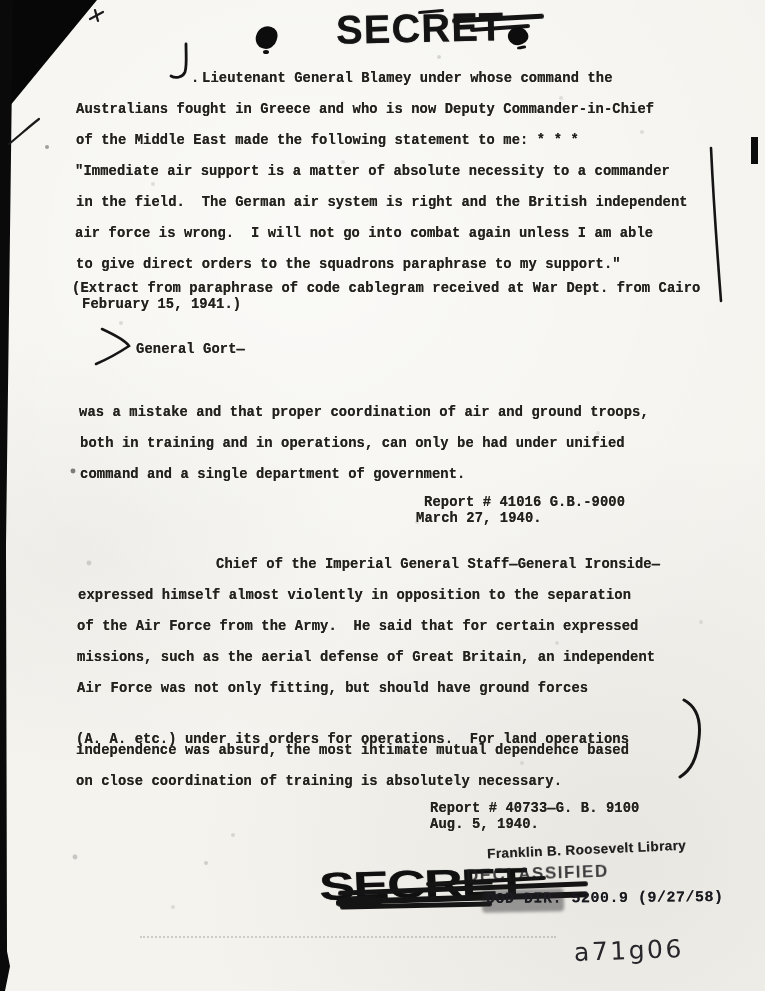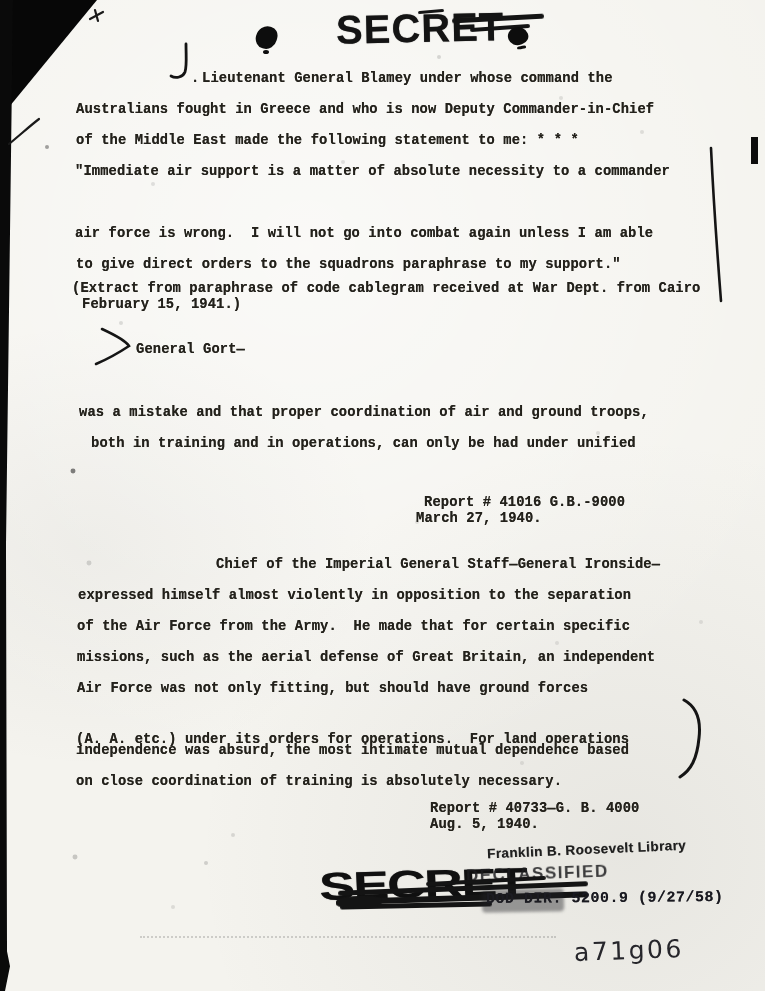--- a/index.html
+++ b/index.html
@@ -137,40 +137,42 @@
     <path d="M 711 148 C 713 190 717 250 721 301" fill="none" stroke="#151515" stroke-width="2.6" stroke-linecap="round"></path>
     <path d="M 102 329 C 115 335 126 341 129 346 C 117 354 103 361 96 364" fill="none" stroke="#151515" stroke-width="2.6" stroke-linecap="round"></path>
     <path d="M 684 700 C 697 707 701 721 699 738 C 697 759 691 770 680 777" fill="none" stroke="#151515" stroke-width="3" stroke-linecap="round"></path>
   </svg>
 
   <span class="tl" style="left:191px;top:71px">.</span>
   <div class="tl" style="left:202px;top:71px">Lieutenant General Blamey under whose command the</div>
   <div class="tl" style="left:76px;top:102px">Australians fought in Greece and who is now Deputy Commander-in-Chief</div>
   <div class="tl" style="left:76px;top:133px">of the Middle East made the following statement to me: * * *</div>
   <div class="tl" style="left:75px;top:164px">"Immediate air support is a matter of absolute necessity to a commander</div>
+  <div class="tl" style="left:76px;top:195px">in the field.  The German air system is right and the British independent</div>
   <div class="tl" style="left:75px;top:226px">air force is wrong.  I will not go into combat again unless I am able</div>
   <div class="tl" style="left:76px;top:257px">to give direct orders to the squadrons paraphrase to my support."</div>
   <div class="tl" style="left:72px;top:281px">(Extract from paraphrase of code cablegram received at War Dept. from Cairo</div>
   <div class="tl" style="left:82px;top:297px">February 15, 1941.)</div>
 
   <div class="tl u" style="left:136px;top:342px">General Gort—</div>
   <div class="tl" style="left:79px;top:405px">was a mistake and that proper coordination of air and ground troops,</div>
-  <div class="tl" style="left:91px;top:436px">both in training and in operations, can only be had under unified</div>
+  <div class="tl" style="left:80px;top:436px">both in training and in operations, can only be had under unified</div>
+  <div class="tl" style="left:80px;top:467px">command and a single department of government.</div>
   <div class="tl" style="left:424px;top:495px">Report # 41016 G.B.-9000</div>
   <div class="tl" style="left:416px;top:511px">March 27, 1940.</div>
 
   <div class="tl" style="left:216px;top:557px">Chief of the Imperial General Staff—General Ironside—</div>
   <div class="tl" style="left:78px;top:588px">expressed himself almost violently in opposition to the separation</div>
-  <div class="tl" style="left:77px;top:619px">of the Air Force from the Army.  He made that for certain specific</div>
+  <div class="tl" style="left:77px;top:619px">of the Air Force from the Army.  He said that for certain expressed</div>
   <div class="tl" style="left:77px;top:650px">missions, such as the aerial defense of Great Britain, an independent</div>
   <div class="tl" style="left:77px;top:681px">Air Force was not only fitting, but should have ground forces</div>
   <div class="tl" style="left:76px;top:732px">(A. A. etc.) under its orders for operations.  For land operations</div>
   <div class="tl" style="left:76px;top:743px">independence was absurd, the most intimate mutual dependence based</div>
   <div class="tl" style="left:76px;top:774px">on close coordination of training is absolutely necessary.</div>
-  <div class="tl" style="left:430px;top:801px">Report # 40733—G. B. 4000</div>
+  <div class="tl" style="left:430px;top:801px">Report # 40733—G. B. 9100</div>
   <div class="tl" style="left:430px;top:817px">Aug. 5, 1940.</div>
 
   <div class="stamp-library">Franklin B. Roosevelt Library</div>
   <div class="stamp-secret-bottom">SECRET</div>
   <div class="stamp-declassified">DECLASSIFIED</div>
   <div class="scr s1"></div>
   <div class="scr s2"></div>
   <div class="scr s3"></div>
   <div class="scr s4"></div>
   <div class="scr s5"></div>

